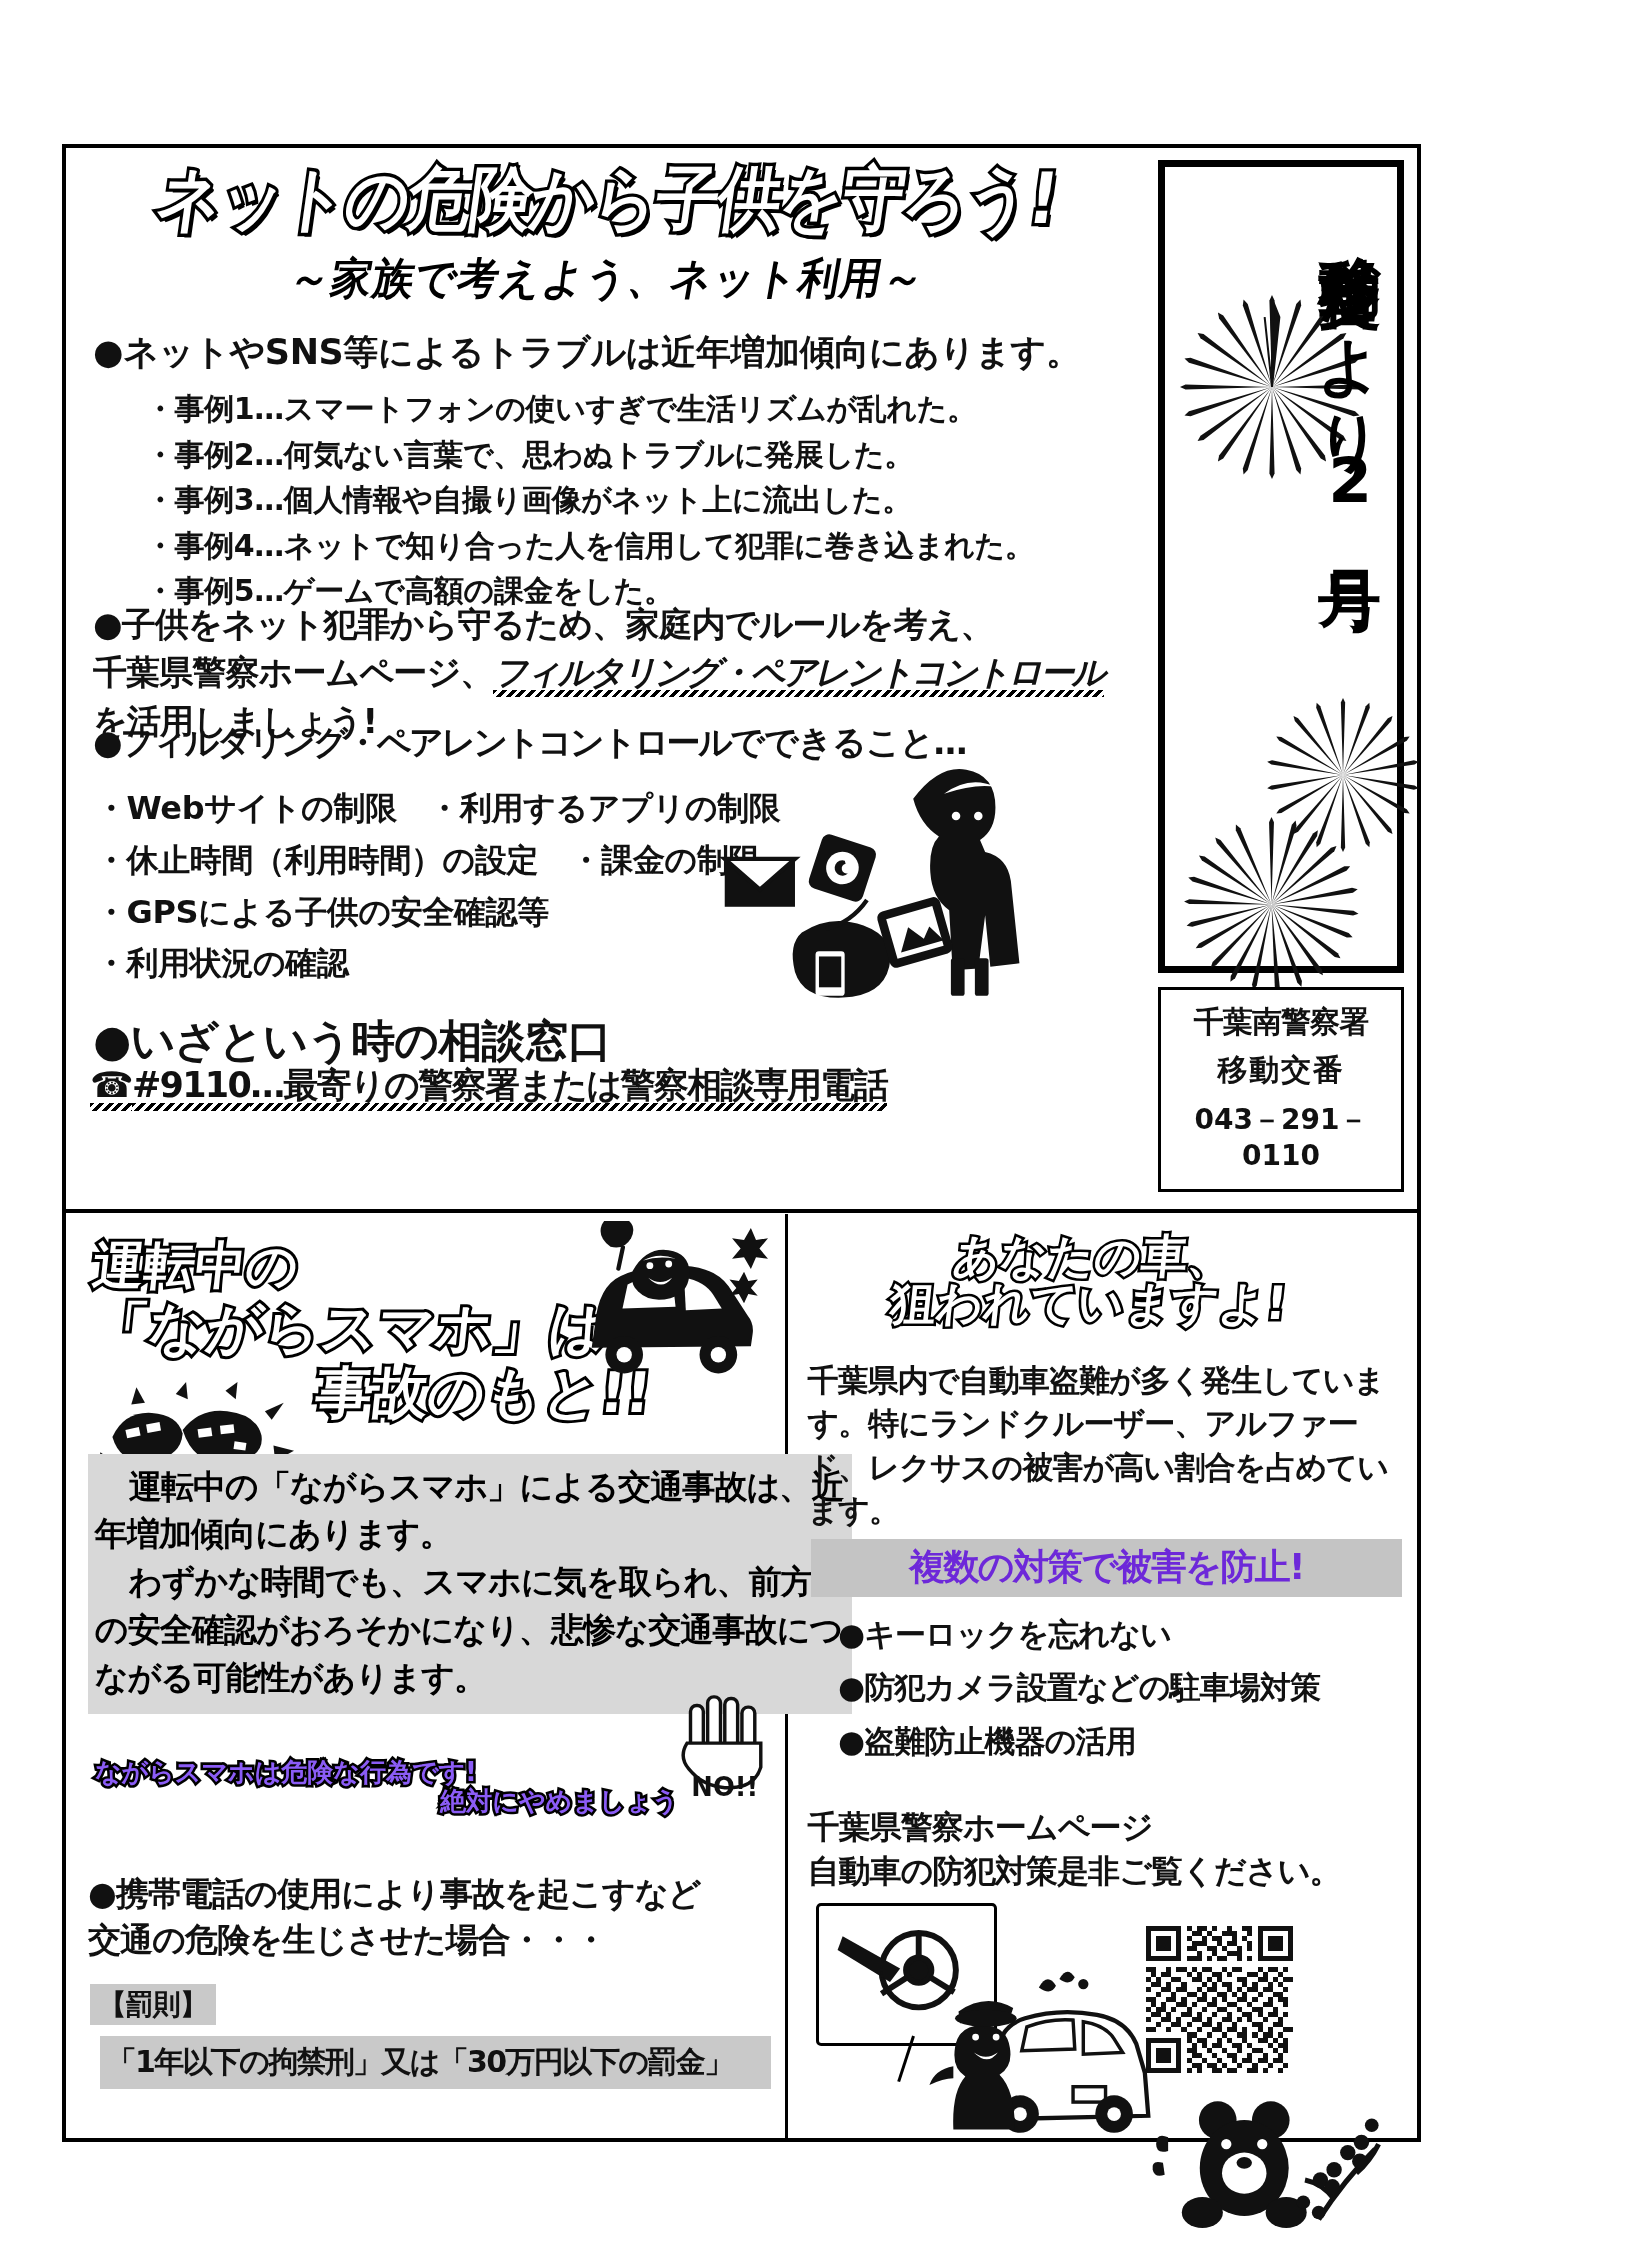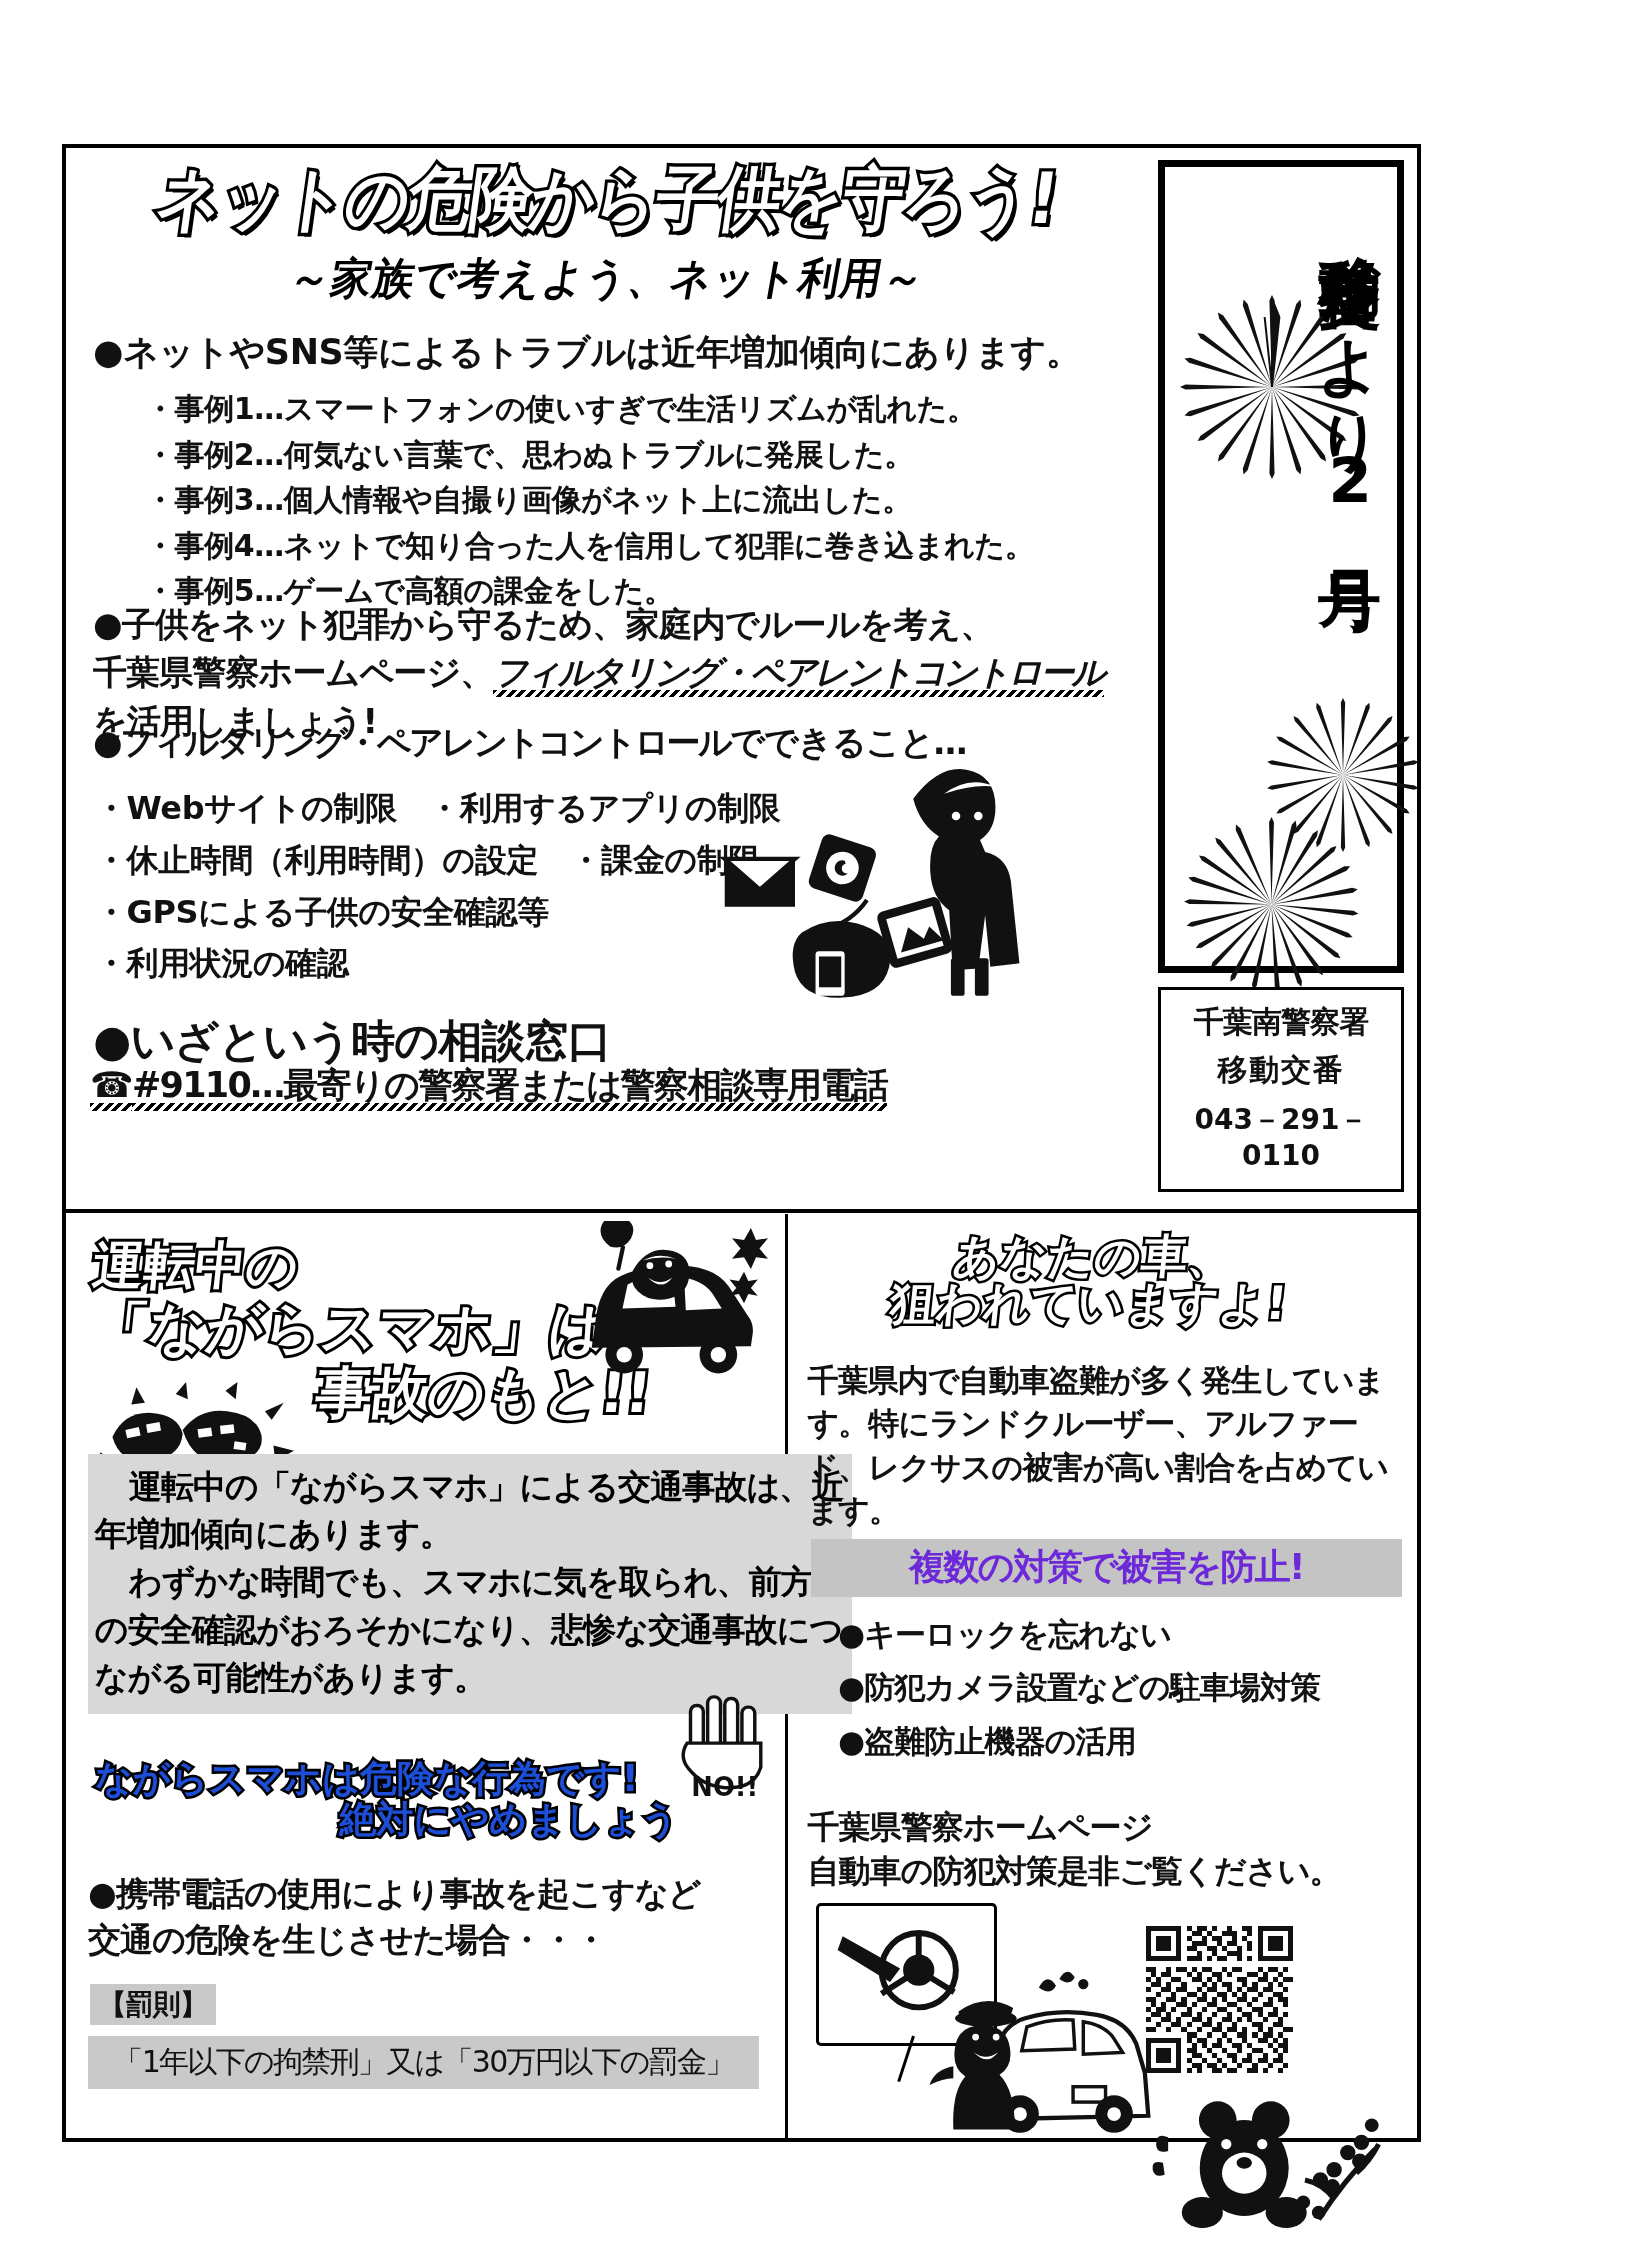--- a/index.html
+++ b/index.html
@@ -100,29 +100,29 @@
     background:#d8d8d8;padding:8.6px 6.8px 12px 6.8px;box-sizing:border-box;
   }
   .bl-body p{margin:0;font-size:33px;font-weight:bold;line-height:1.45;letter-spacing:-0.9px;color:#000;}
   .bl-body p.ind{text-indent:34px;}
   .wavy-u{position:relative;}
   .wavy-u::after{content:"";position:absolute;left:0;right:0;bottom:-3.4px;height:6.8px;
     background:repeating-linear-gradient(135deg,#000 0 3.4px,transparent 3.4px 6.8px);}
 
   .bl-warn{position:absolute;left:29px;top:544px;width:599px;}
   .bl-warn div{
-    font-weight:bold;font-size:37px;line-height:1.12;color:#1d4ed8;
+    font-weight:bold;font-size:26px;line-height:1.12;color:#8b5cf6;
     -webkit-text-stroke:5.1px #000;paint-order:stroke fill;white-space:nowrap;
   }
   .bl-warn .r2{text-align:right;padding-right:15.4px;}
 
   .bl-note{position:absolute;left:22px;top:657px;width:676px;font-size:33px;font-weight:bold;line-height:1.38;letter-spacing:-0.9px;}
   .pen-label{position:absolute;left:24px;top:770px;background:#c9c9c9;padding:1.7px 8.6px;font-size:28px;font-weight:bold;letter-spacing:-0.9px;}
-  .pen-text{position:absolute;left:22px;top:822px;width:671px;background:#c9c9c9;padding:6px 6.8px;box-sizing:border-box;
-    font-size:30px;font-weight:normal;letter-spacing:-1.7px;white-space:nowrap;text-align:center;}
+  .pen-text{position:absolute;left:34px;top:822px;width:671px;background:#c9c9c9;padding:6px 6.8px;box-sizing:border-box;
+    font-size:30px;font-weight:bold;letter-spacing:-1.7px;white-space:nowrap;}
 
   
   .br{position:absolute;left:726px;top:1066px;width:625px;height:928px;}
   .br-h{
     position:absolute;left:20.5px;top:19px;width:556px;text-align:center;
     font-weight:bold;font-size:46px;line-height:1.02;color:#fff;
     -webkit-text-stroke:5.1px #000;paint-order:stroke fill;
     transform:skewX(-6deg);
   }
   .br-p{position:absolute;left:15.4px;top:145px;width:599px;font-size:31px;font-weight:bold;line-height:1.4;letter-spacing:-0.9px;}

